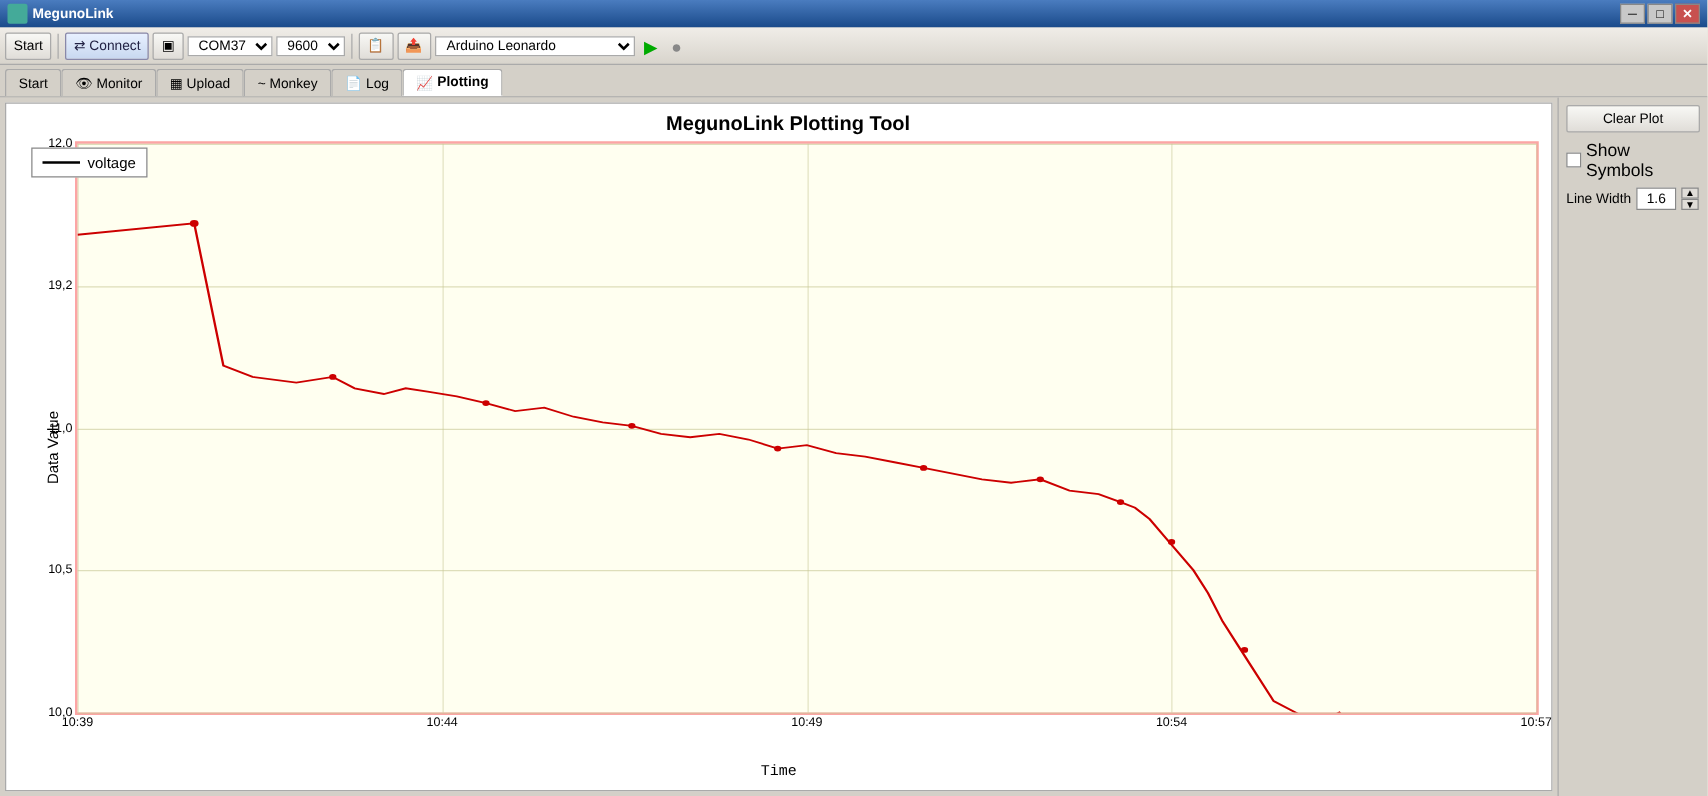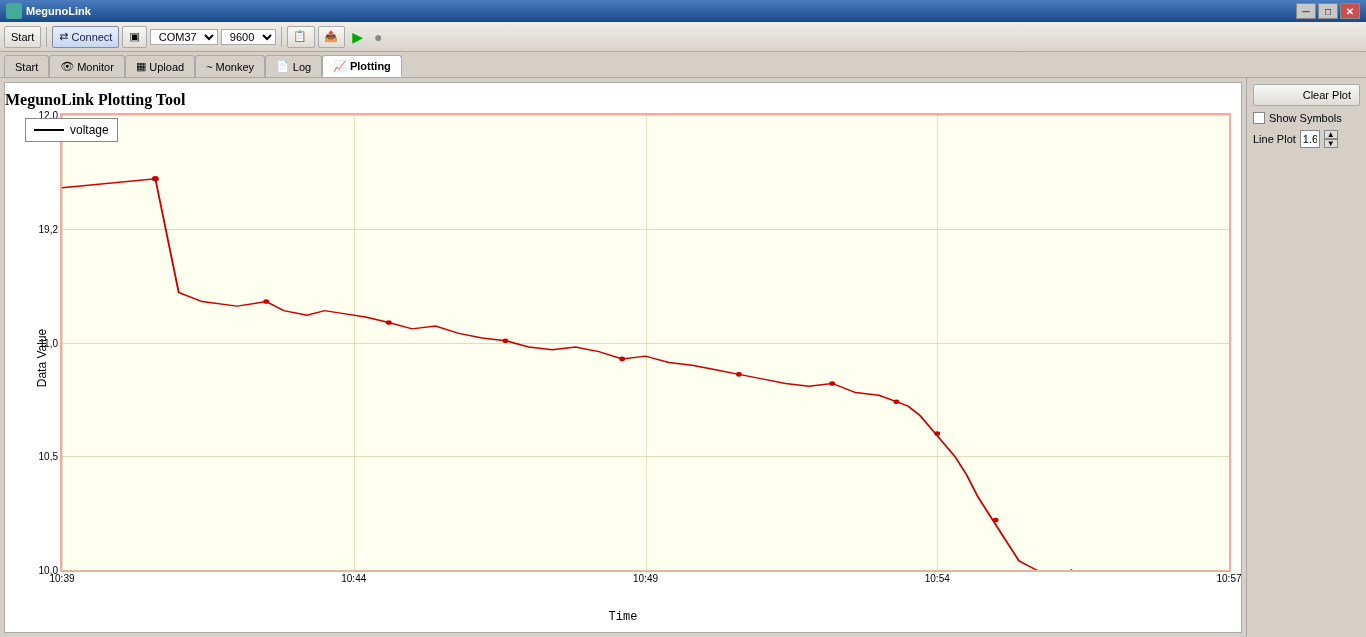--- a/index.html
+++ b/index.html
@@ -102,25 +102,26 @@
     .plot-area {
       flex: 1;
       background: white;
       margin: 4px;
       border: 1px solid #aaa;
       position: relative;
       overflow: hidden;
     }
 
     .plot-title {
-      text-align: left;
+      text-align: center;
       font-size: 16px;
       font-weight: bold;
       margin-top: 8px;
-      font-family: Liberation Serif, serif;
+      font-family: Liberation Sans, sans-serif;
+      padding-left: 15px;
     }
 
     .plot-container {
       position: relative;
       margin: 4px 10px 40px 55px;
       height: calc(100% - 90px);
       background: #fffff0;
       border: 2px solid #fca5a5;
     }
 
@@ -175,45 +176,45 @@
     }
 
     .clear-plot-btn {
       padding: 4px 8px;
       background: linear-gradient(to bottom, #f8f8f5, #e0ddd8);
       border: 1px solid #aaa;
       border-radius: 2px;
       cursor: pointer;
       font-size: 11px;
       width: 100%;
-      text-align: right;
+      text-align: center;
     }
 
     .show-symbols-row {
       display: flex;
       align-items: center;
       gap: 4px;
-      font-size: 11px;
+      font-size: 14px;
     }
     .checkbox-sim {
       width: 12px;
       height: 12px;
       border: 1px solid #888;
       background: white;
       display: inline-block;
     }
 
     .line-width-row {
       display: flex;
       align-items: center;
       gap: 4px;
       font-size: 11px;
     }
     .line-width-input {
-      width: 20px;
+      width: 32px;
       height: 18px;
       border: 1px solid #888;
       background: white;
       padding: 0 2px;
       font-size: 11px;
       text-align: center;
     }
     .spinner-btns {
       display: flex;
       flex-direction: column;
@@ -310,20 +311,23 @@
   </button>
   <select class="toolbar-select">
     <option>COM37</option>
   </select>
   <select class="toolbar-select">
     <option>9600</option>
   </select>
   <div class="toolbar-sep"></div>
   <button class="toolbar-btn">📋</button>
   <button class="toolbar-btn">📤</button>
+  <select class="toolbar-select arduino-combo">
+    <option>Arduino Leonardo</option>
+  </select>
   <span class="run-btn">▶</span>
   <span class="stop-btn">●</span>
 </div>
 
 <div class="tab-bar">
   <div class="tab">
     <span>Start</span>
   </div>
   <div class="tab">
     <span>👁</span>
@@ -467,21 +471,21 @@
 
   <div class="right-panel">
     <button class="clear-plot-btn">Clear Plot</button>
 
     <div class="show-symbols-row">
       <div class="checkbox-sim"></div>
       <label>Show Symbols</label>
     </div>
 
     <div class="line-width-row">
-      <label>Line Plot</label>
+      <label>Line Width</label>
       <input class="line-width-input" type="text" value="1.6" style="">
       <div class="spinner-btns">
         <div class="spin-btn">▲</div>
         <div class="spin-btn">▼</div>
       </div>
     </div>
   </div>
 
 </div>
 

